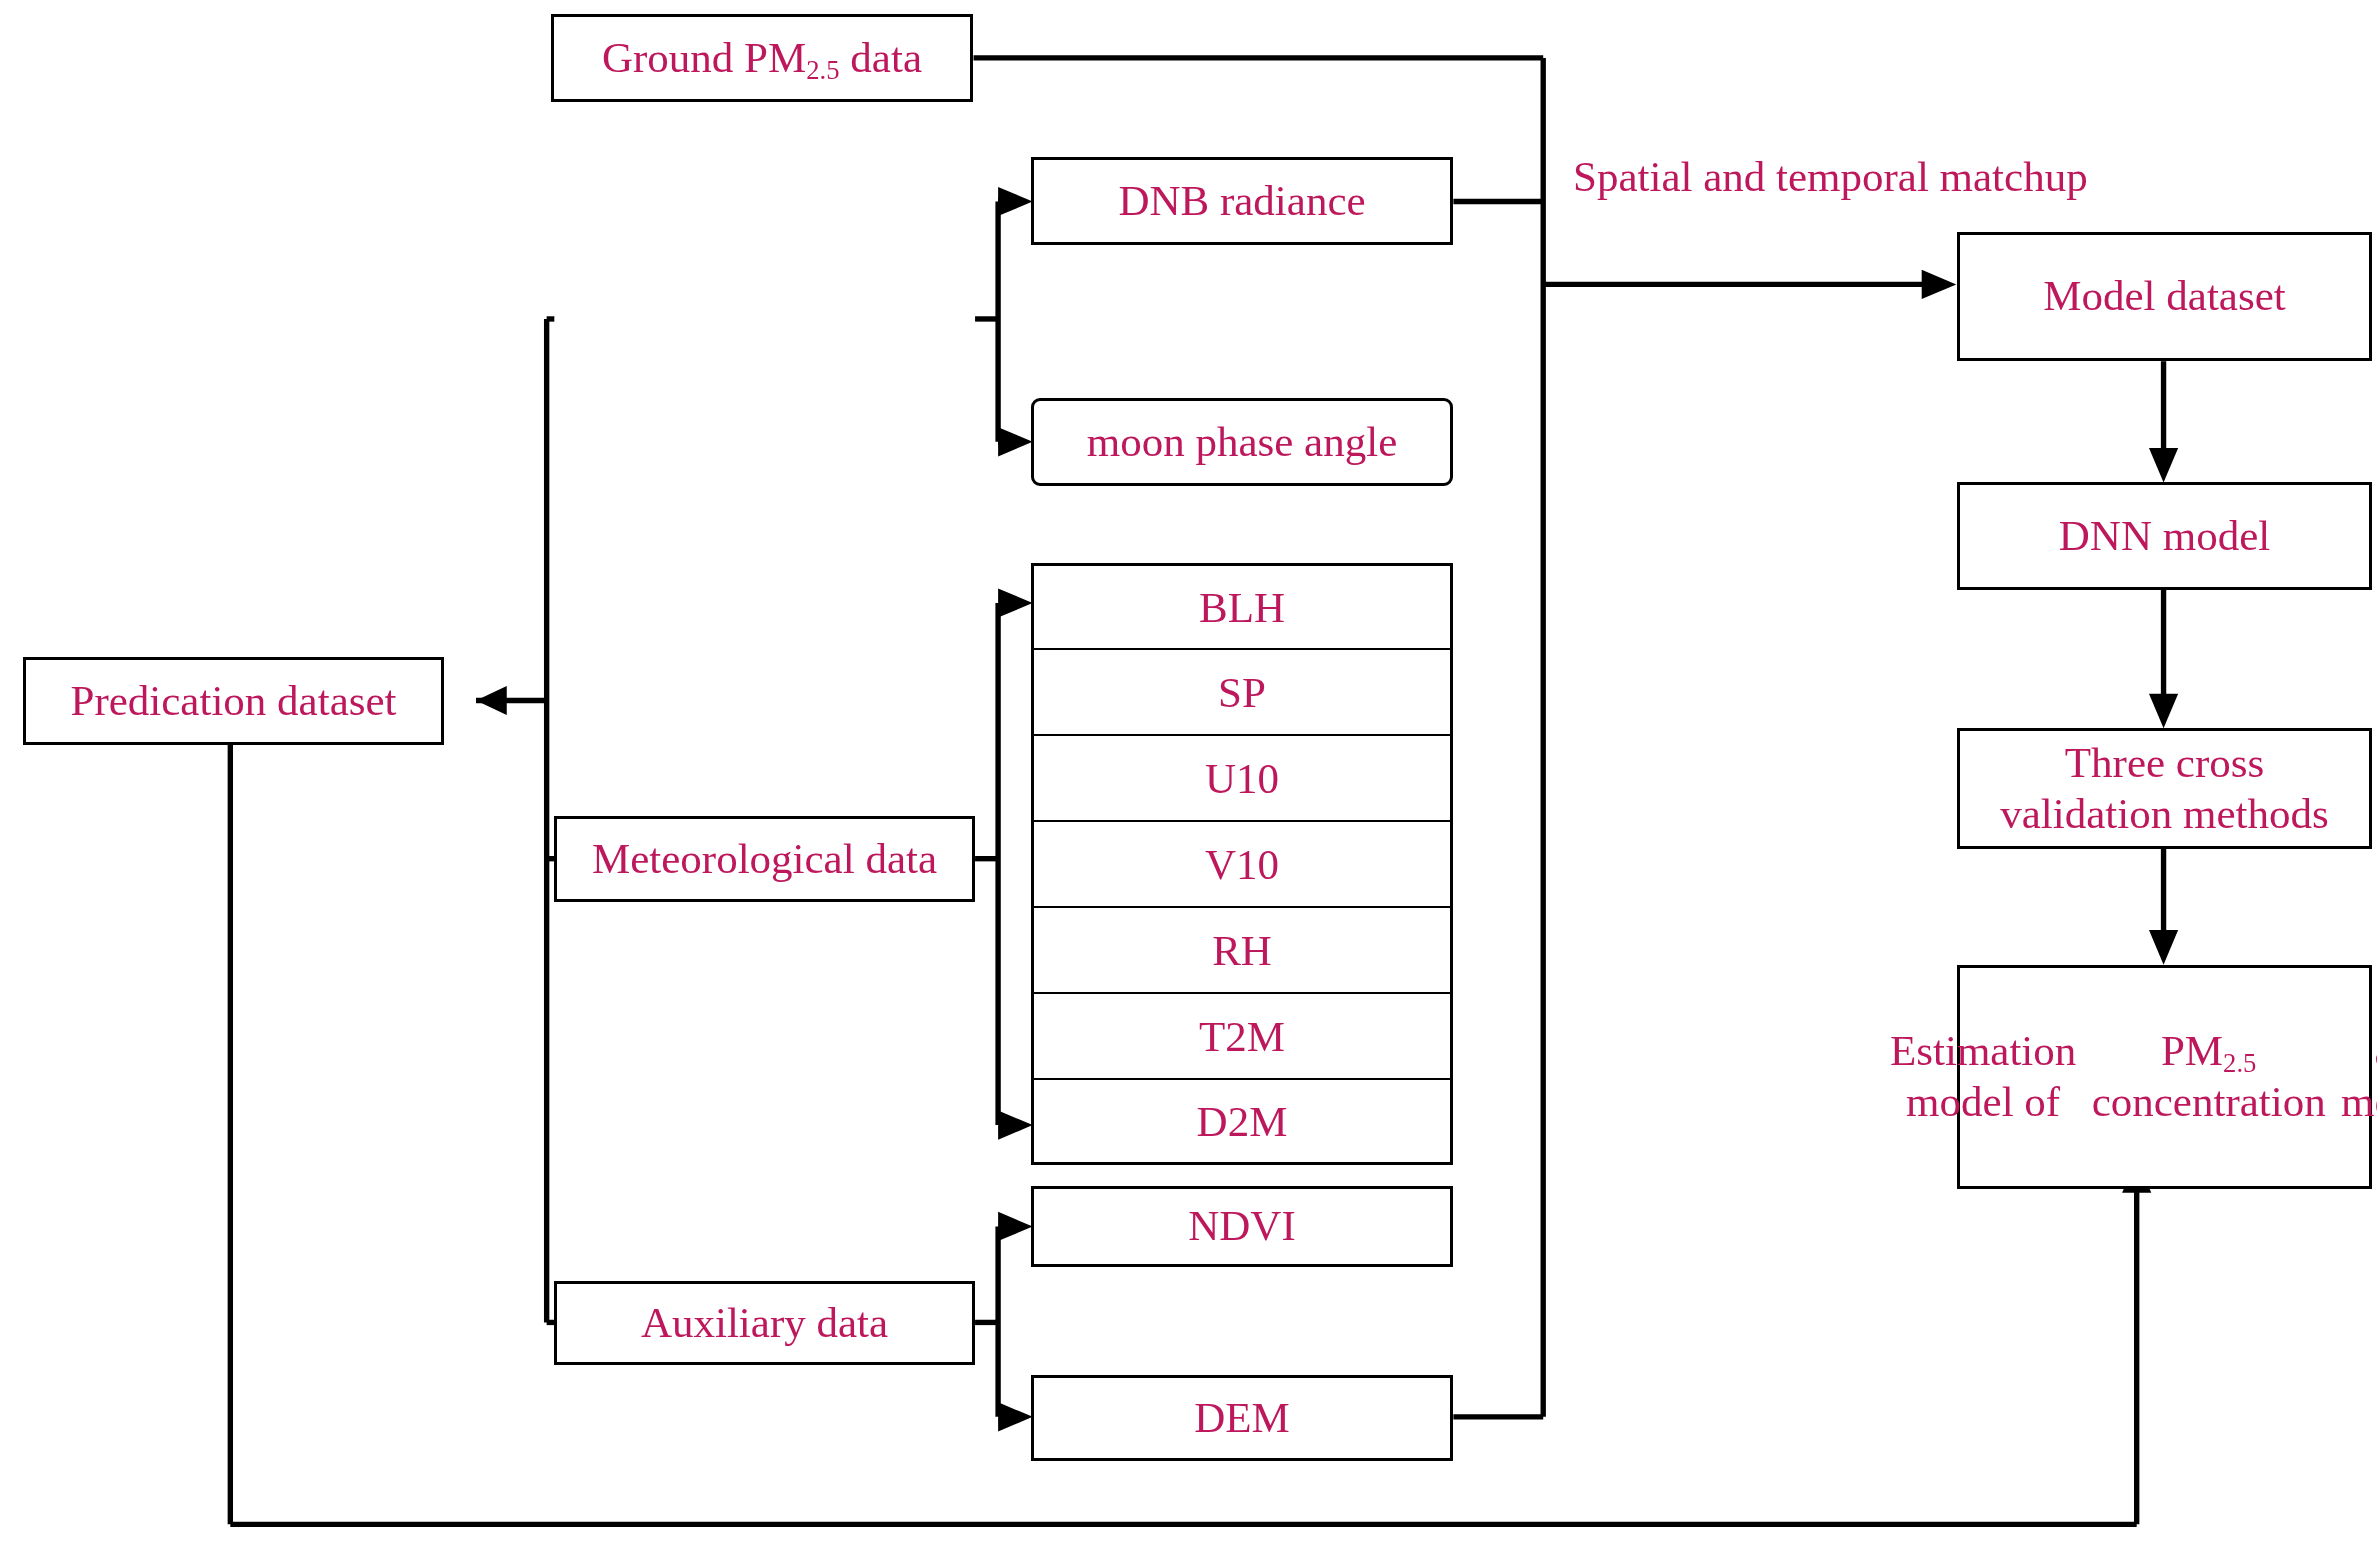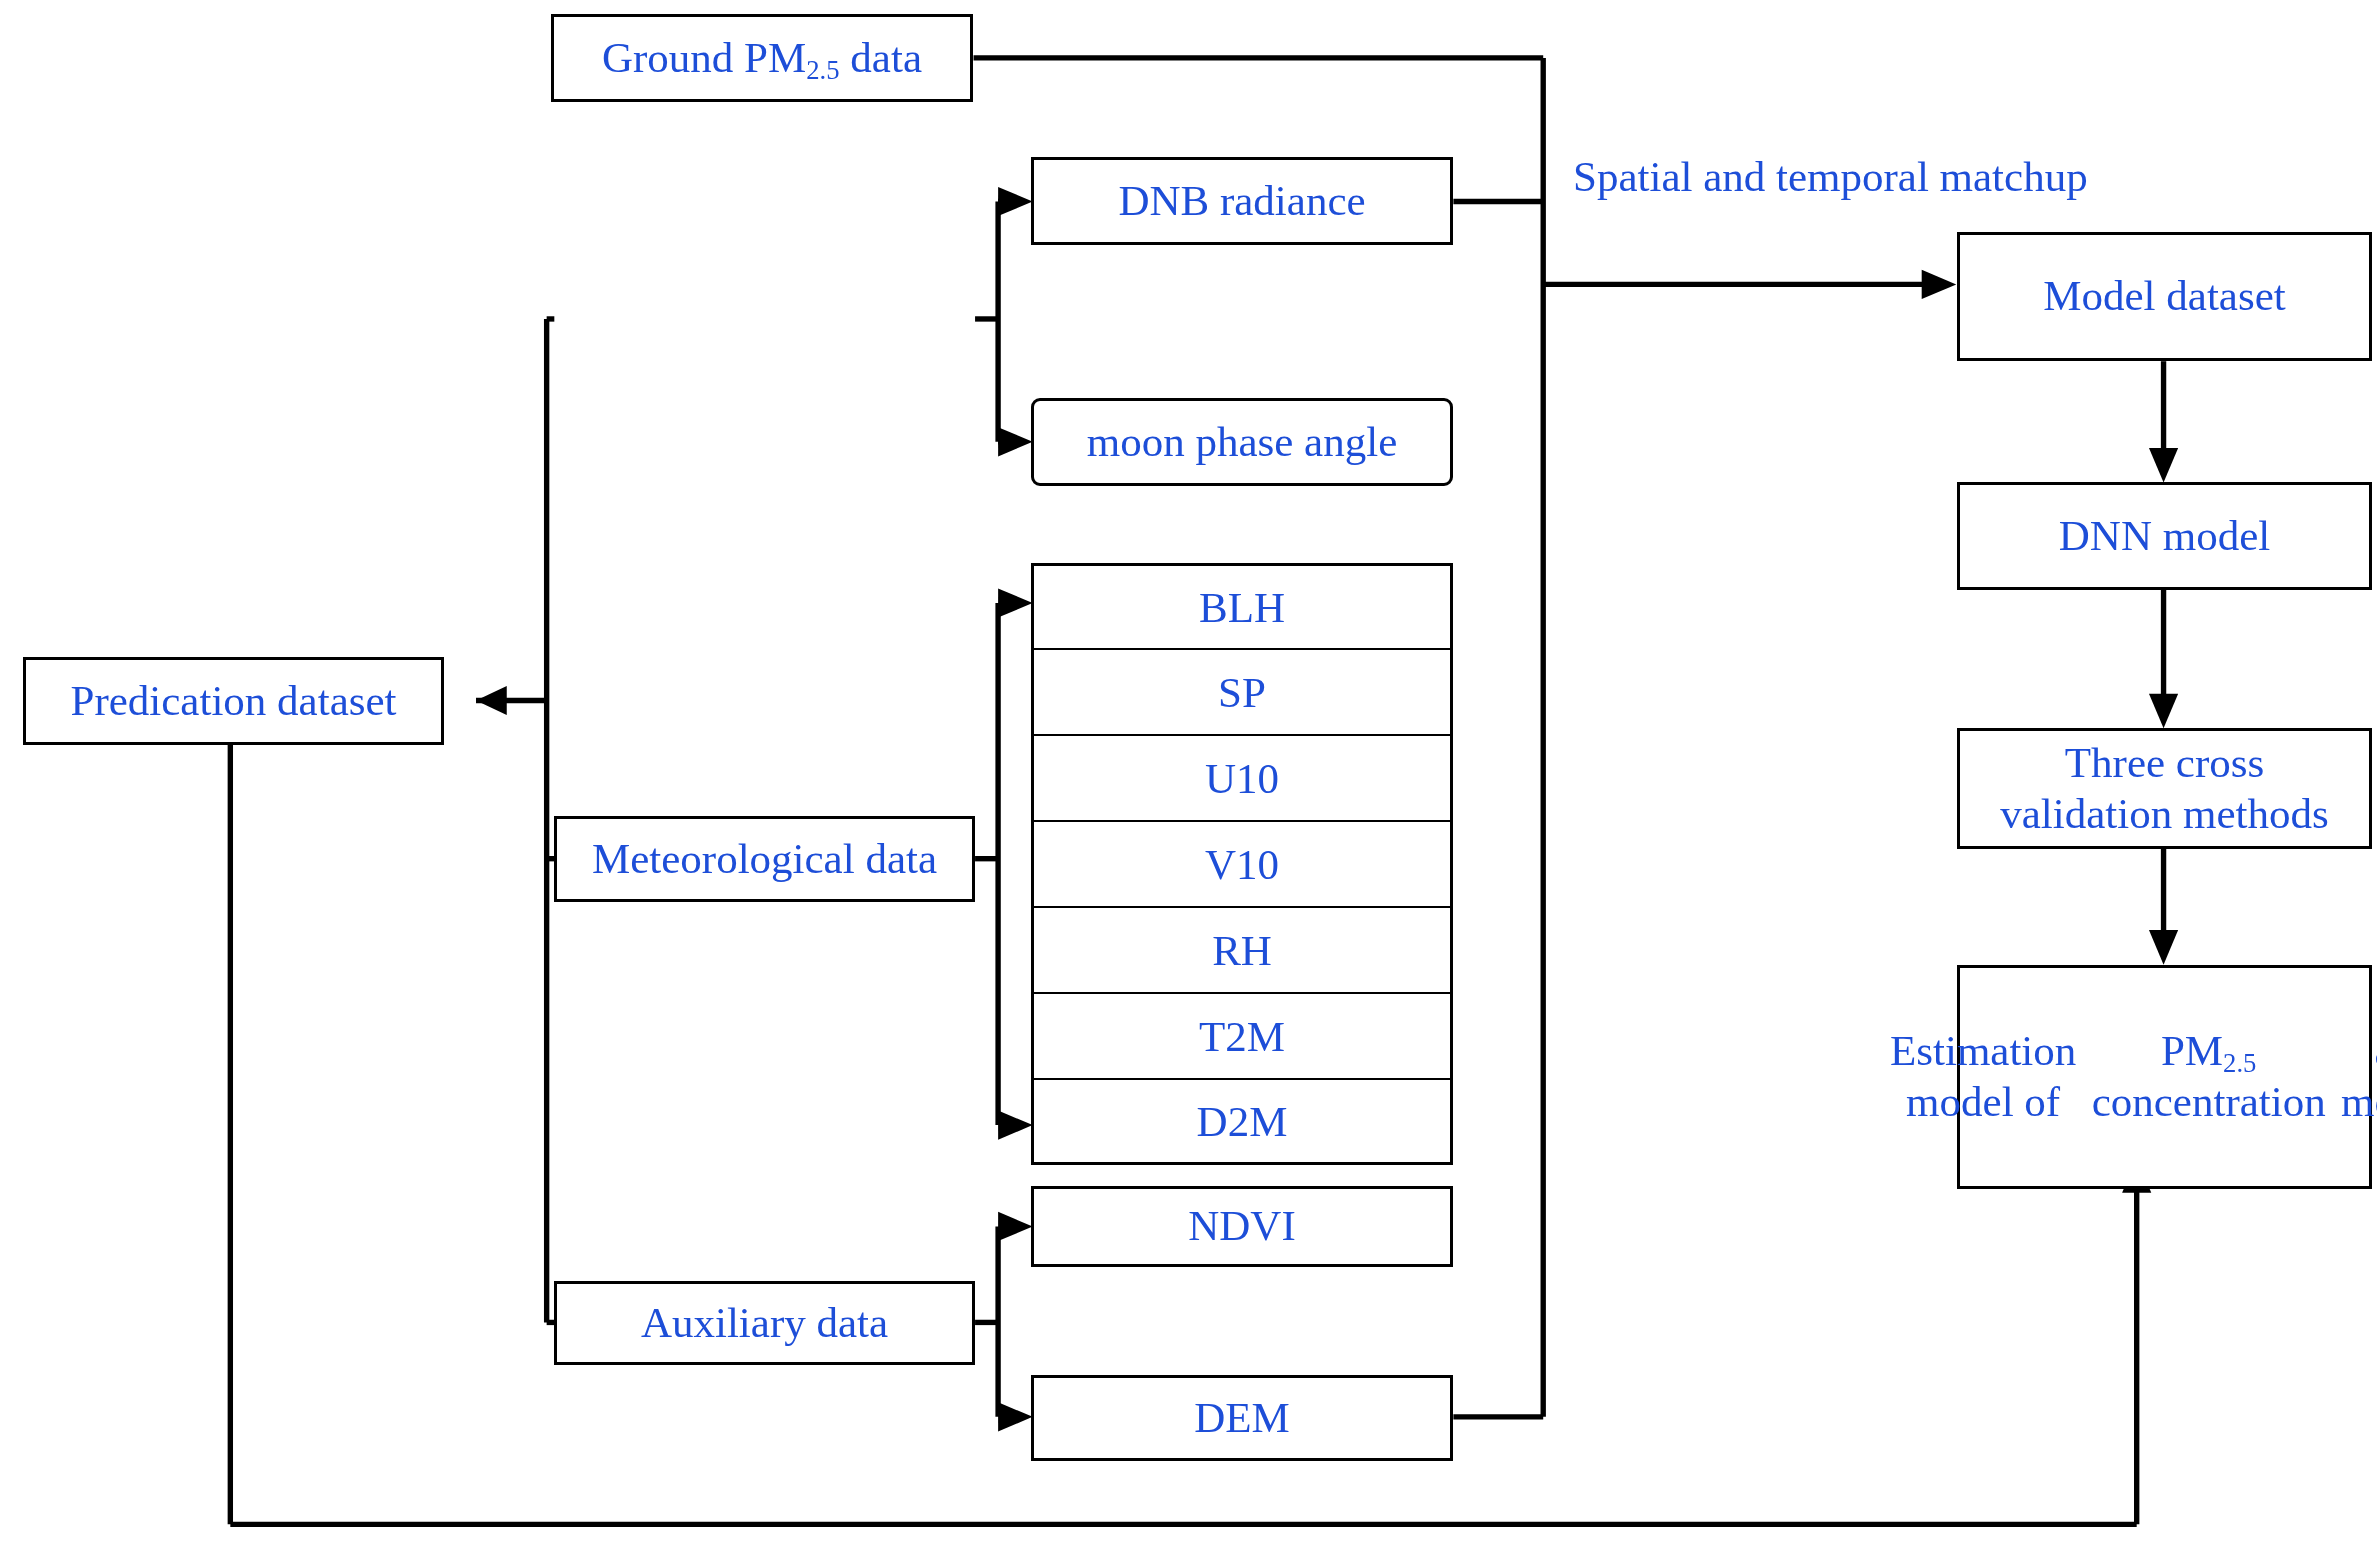--- a/index.html
+++ b/index.html
@@ -3,21 +3,21 @@
 <meta charset="utf-8">
 <title>PM2.5 Night Estimation Flowchart</title>
 <style>
   html,body{margin:0;padding:0;background:#ffffff;}
   #canvas{
     position:relative;
     width:2377px;
     height:1560px;
     background:#ffffff;
     font-family:"Liberation Serif","DejaVu Serif",serif;
-    color:#1d4ed8;
+    color:#be185d;
     overflow:hidden;
   }
   .node{
     position:absolute;
     box-sizing:border-box;
     border:3.1px solid #000000;
     background:#ffffff;
     display:flex;
     align-items:center;
     justify-content:center;

